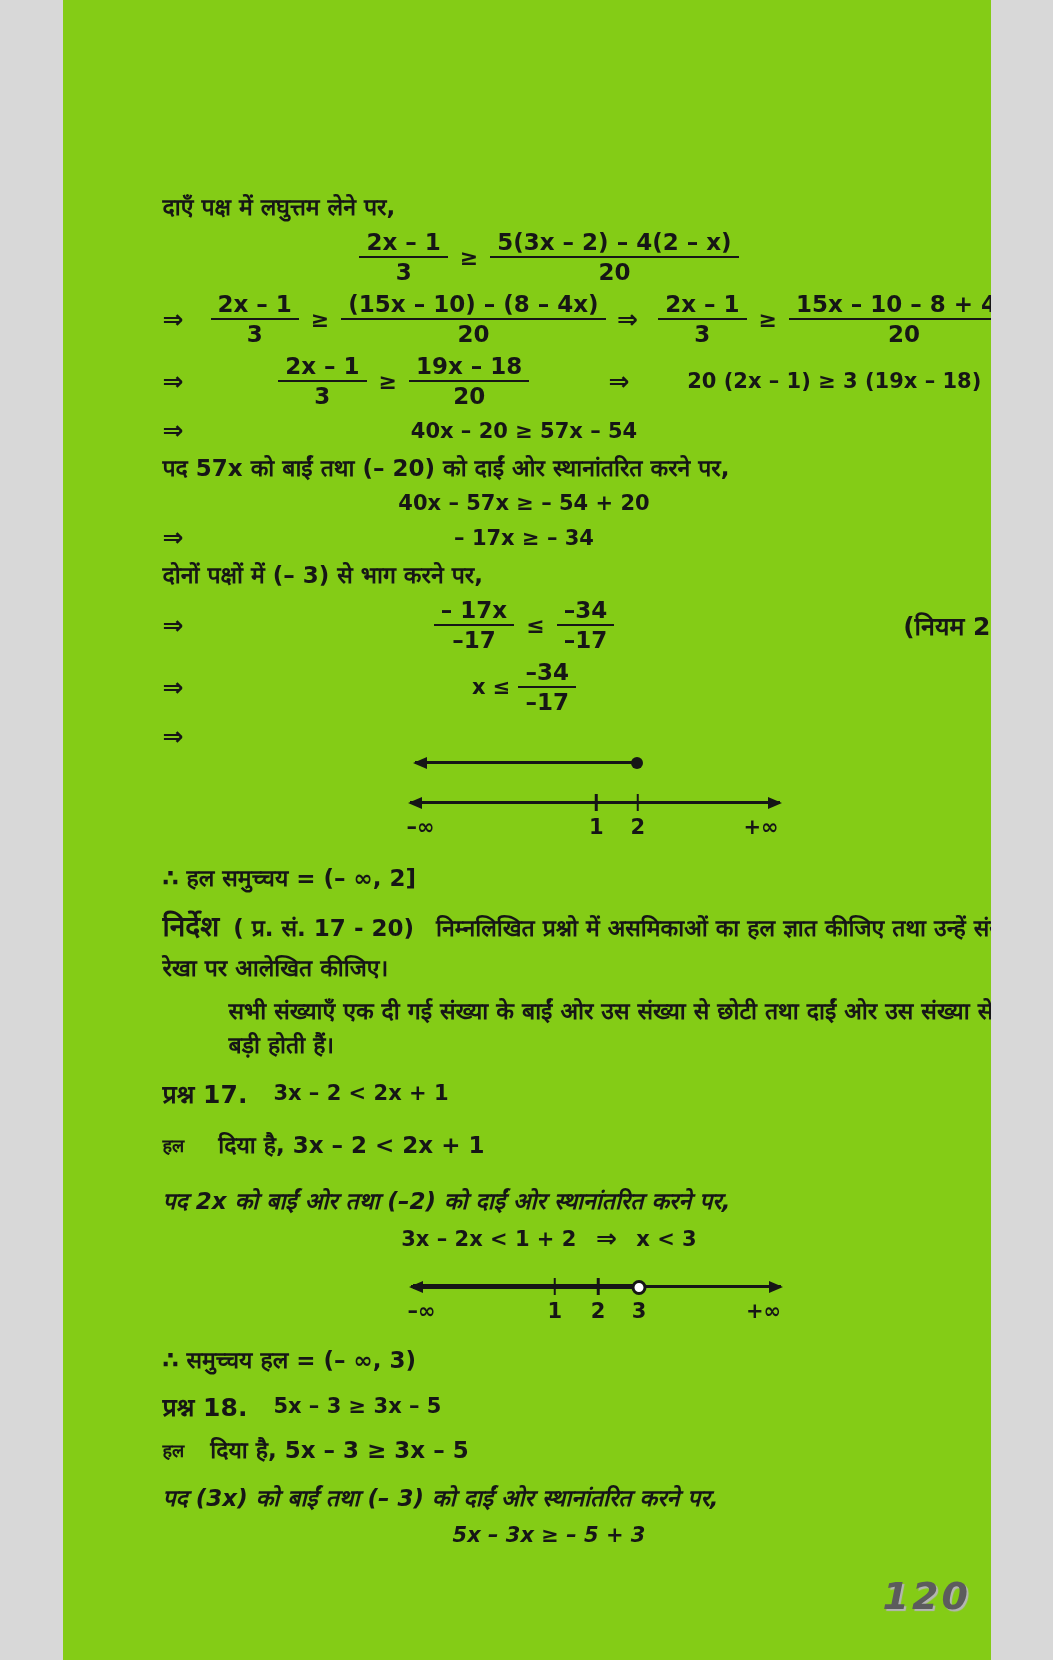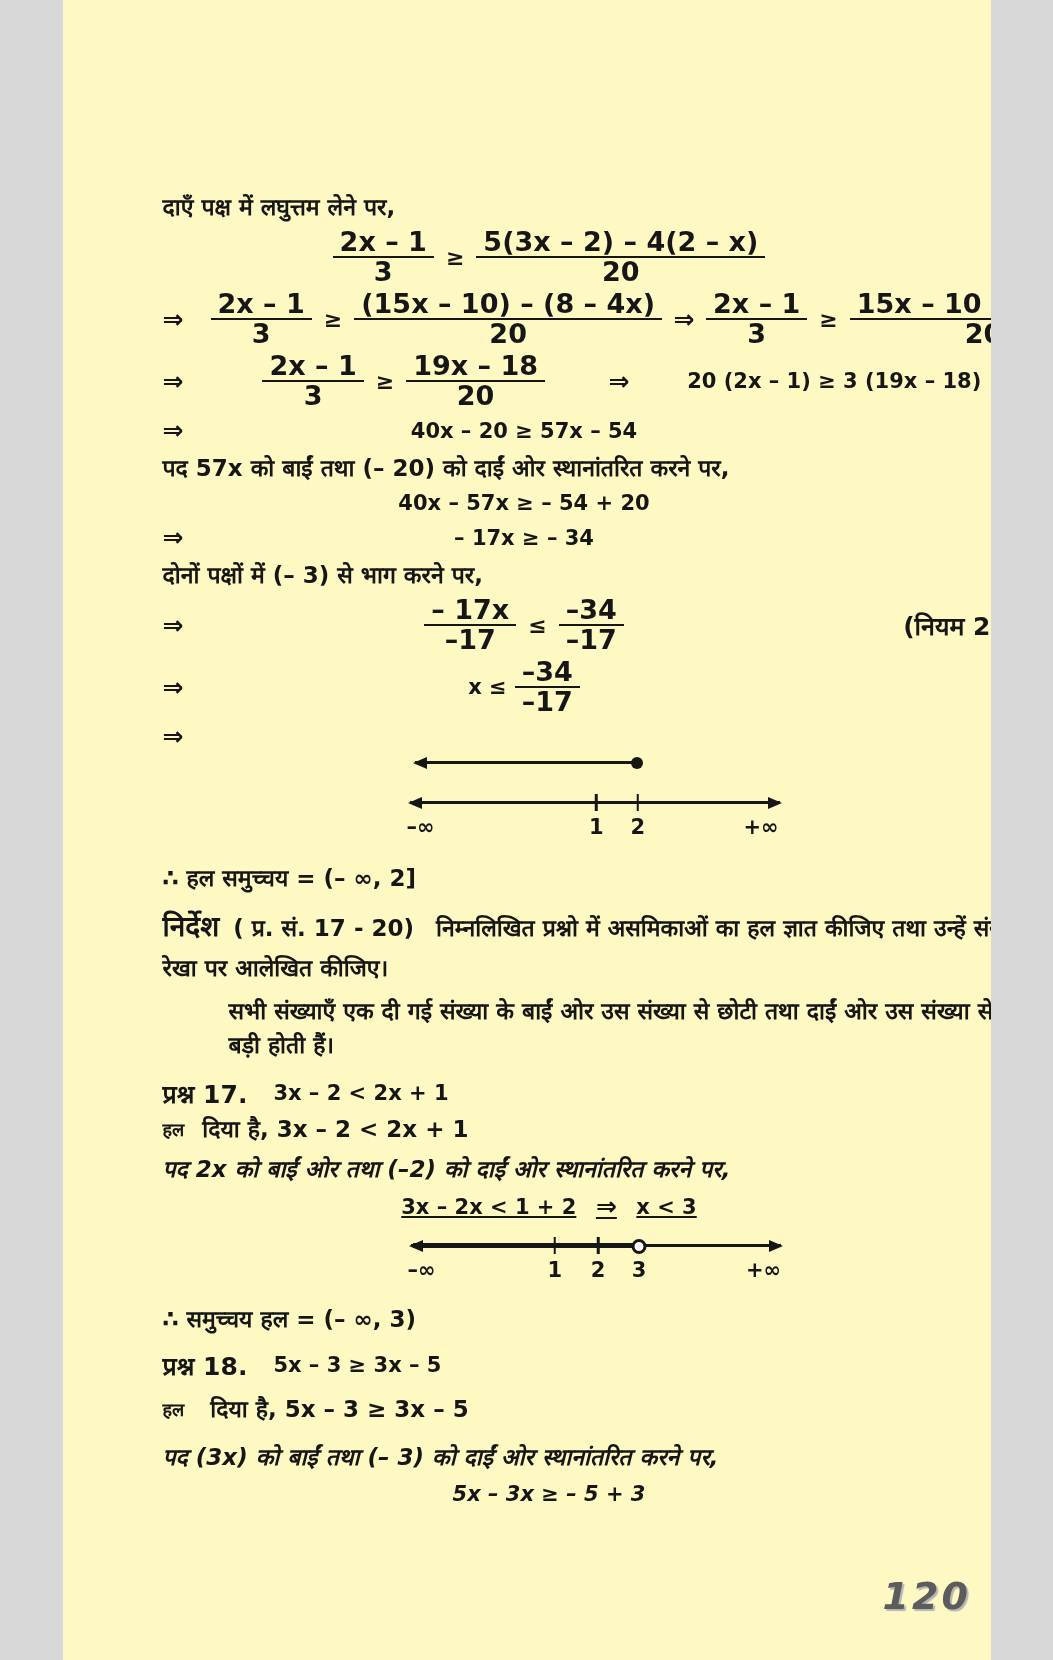--- a/index.html
+++ b/index.html
@@ -1,37 +1,37 @@
 <!DOCTYPE html>
 <html><head>
 <meta charset="utf-8">
 <style>
   html,body {margin:0; padding:0; background:#d8d8d8;}
   .page {
     position:relative; width:928px; height:1660px; margin:0 auto;
-    background:#fef9c3; color:#161616; overflow:hidden;
+    background:#84cc16; color:#161616; overflow:hidden;
     font-family:"DejaVu Sans", sans-serif;
   }
   .content {position:absolute; left:100px; top:192px; width:865px;}
 
   
   .hindi {font-size:23px; font-weight:bold; line-height:30px; margin:0 0 8px;}
   .math  {font-size:21px; font-weight:bold; white-space:nowrap;}
   .rel   {font-size:22px; font-weight:bold; padding:0 4px;}
 
   
   .row {display:flex; align-items:center; margin:0 0 8px;}
   .imp {flex:0 0 48px; width:48px; font-size:25px; font-weight:bold;}
   .impm {flex:0 0 44px; width:44px; font-size:25px; font-weight:bold; text-align:center;}
   .eqc {flex:1; display:flex; justify-content:center; align-items:center; gap:8px;}
   .eqc.narrow {margin-right:190px;justify-content:center;}
   .eqc.mid {margin-right:140px;}
 
   
-  .frac {display:inline-block; text-align:center; vertical-align:middle; font-size:27px; font-weight:bold; line-height:24px;}
+  .frac {display:inline-block; text-align:center; vertical-align:middle; font-size:23px; font-weight:bold; line-height:24px;}
   .frac .num {display:block; padding:0 7px 2px; border-bottom:2.5px solid #161616; white-space:nowrap;}
   .frac .den {display:block; padding:2px 7px 0; white-space:nowrap;}
 
   .rule-note {position:absolute; right:0; font-size:25px; font-weight:bold;}
 
   
   .ah-l,.ah-r {position:absolute; width:0; height:0; top:50%; transform:translateY(-50%);
     border-top:6px solid transparent; border-bottom:6px solid transparent;}
   .ah-l {left:-2px;  border-right:14px solid #161616;}
   .ah-r {right:-2px; border-left:14px solid #161616;}
@@ -227,25 +227,25 @@
       <span>निम्नलिखित प्रश्नो में असमिकाओं का हल ज्ञात कीजिए तथा उन्हें संख्या रेखा पर आलेखित कीजिए।</span>
     </p>
     <p class="hindi note-ind">सभी संख्याएँ एक दी गई संख्या के बाईं ओर उस संख्या से छोटी तथा दाईं ओर उस संख्या से बड़ी होती हैं।</p>
 
     <div class="row q-row">
       <span class="q-label">प्रश्न 17.</span>
       <span class="math">3x – 2 &lt; 2x + 1</span>
     </div>
     <div class="row">
       <span class="sol-label">हल</span>
-      <span class="hindi" style="margin:0;text-align:right;">दिया है, 3x – 2 &lt; 2x + 1</span>
+      <span class="hindi" style="margin:16px;text-align:right;">दिया है, 3x – 2 &lt; 2x + 1</span>
     </div>
     <p class="hindi gap-top">पद 2x को बाईं ओर तथा (–2) को दाईं ओर स्थानांतरित करने पर,</p>
 
-    <div class="row" style="margin-bottom:11px;text-decoration:underline;">
+    <div class="row" style="margin-bottom:20px;">
       <span class="imp"></span>
       <span class="eqc mid">
         <span class="math">3x – 2x &lt; 1 + 2</span>
         <span class="impm">⇒</span>
         <span class="math">x &lt; 3</span>
       </span>
     </div>
 
     <div class="nl17">
       <div class="nline">

